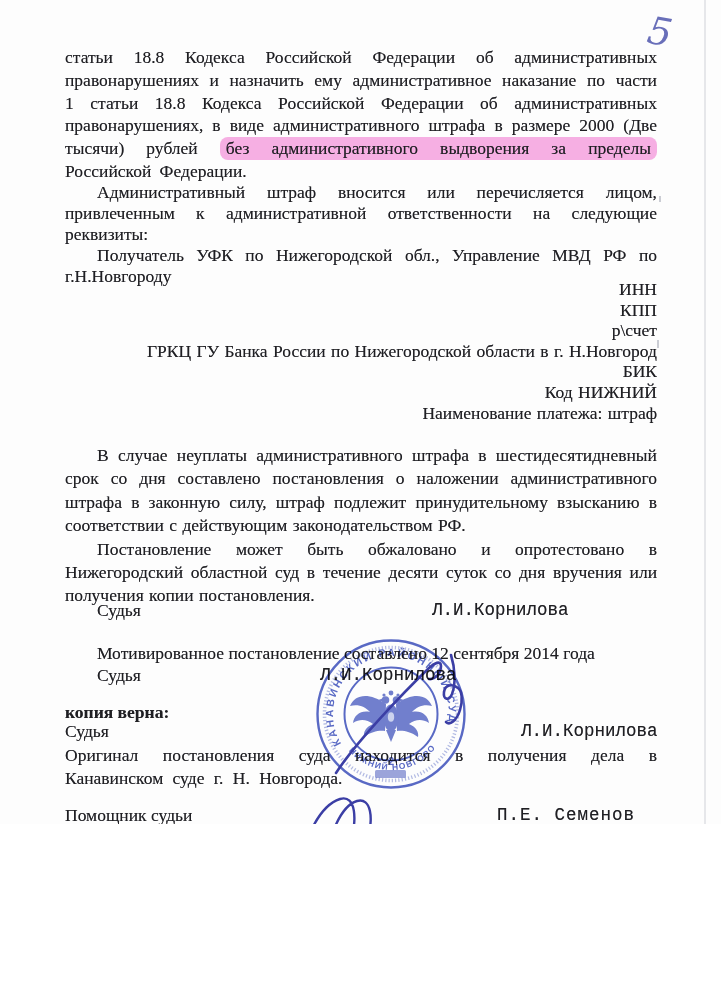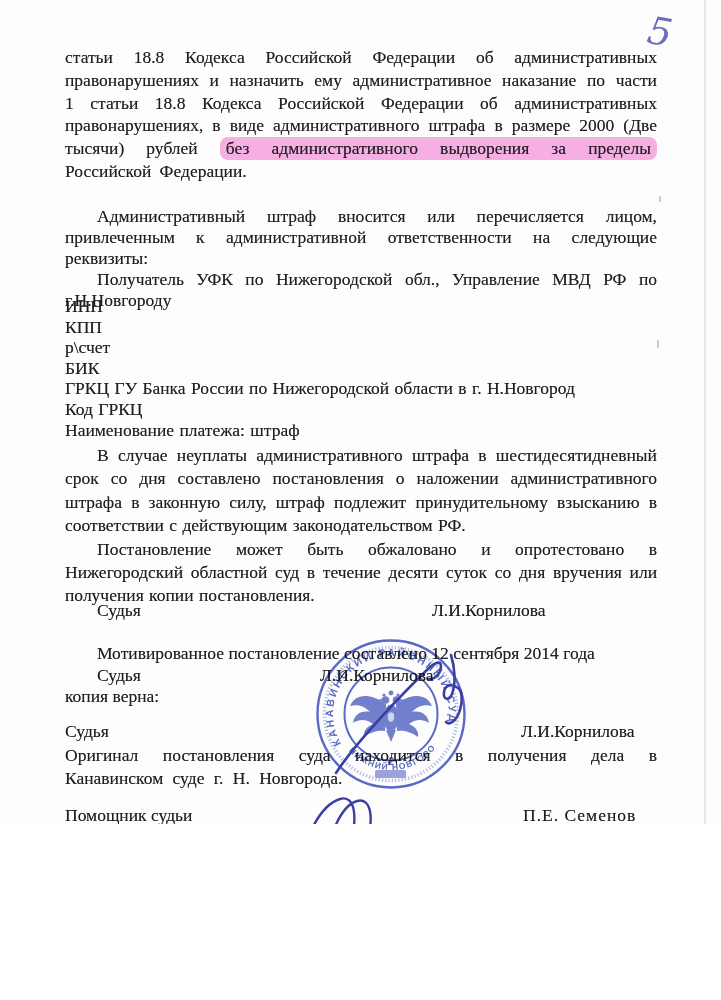--- a/index.html
+++ b/index.html
@@ -1,41 +1,41 @@
 <!DOCTYPE html>
 <html><head>
 <meta charset="utf-8">
 <style>
   html,body{margin:0;padding:0;background:#ffffff;}
   .page{position:relative;width:721px;height:824px;background:#fdfdfd;overflow:hidden;
         font-family:"Liberation Serif","DejaVu Serif",serif;color:#1f1f23;}
   .textcol{position:absolute;left:65px;width:592px;text-align:justify;
            font-size:17.5px;text-shadow:0 0 .4px rgba(10,10,20,.5);}
   .blockA{top:46px;line-height:22.8px;word-spacing:4px;}
-  .blockB{top:182px;line-height:21px;word-spacing:3.5px;margin-top:24px;}
-  .blockC{top:296px;line-height:20.6px;text-align:left;word-spacing:1px;}
+  .blockB{top:182px;line-height:21px;word-spacing:3.5px;}
+  .blockC{top:279px;line-height:20.6px;text-align:right;word-spacing:1px;}
   .blockD{top:444px;line-height:23.4px;word-spacing:1px;}
   .indent{text-indent:32px;}
   .p{margin:0;}
   .p + .p{margin-top:0;}
   .gap6{margin-top:6px;}
   .hl{background:rgba(242,144,216,.72);padding:1px 6px 2px;border-radius:8px;
       -webkit-box-decoration-break:clone;box-decoration-break:clone;}
   .row{position:absolute;left:65px;width:592px;height:23px;font-size:17.5px;
        text-shadow:0 0 .4px rgba(10,10,20,.5);}
   .row .lbl{position:absolute;left:0;white-space:nowrap;}
   .row .lbl.ind{left:32px;}
-  .row .nm{position:absolute;white-space:nowrap;}
+  .row .nm{position:absolute;white-space:nowrap;font-family:Liberation Mono, monospace;}
   .pos-r1{top:600px;} .pos-r1 .nm{left:367px;}
   .pos-mot{top:643px;}
   .pos-r2{top:665px;} .pos-r2 .nm{left:255px;}
-  .pos-copy{top:686px;}
+  .pos-copy{top:702px;font-weight:bold;}
   .pos-r3{top:721px;} .pos-r3 .nm{left:456px;}
   .pos-orig{top:744px;line-height:22.5px;height:auto;text-align:justify;word-spacing:5px;}
-  .pos-asst{top:805px;} .pos-asst .nm{left:458px;letter-spacing:1px;}
+  .pos-asst{top:805px;} .pos-asst .nm{left:432px;letter-spacing:1px;}
   .overlay{position:absolute;left:0;top:0;width:721px;height:1000px;
            mix-blend-mode:multiply;pointer-events:none;z-index:5;}
   .watermark{position:absolute;left:393px;top:843px;width:276px;height:114px;
              transform:rotate(-8deg);border:2.5px solid #bfcade;z-index:2;
              color:#b2bed8;text-align:center;font-family:"DejaVu Serif",serif;font-weight:bold;}
   .watermark .inner{position:absolute;inset:3px;border:2px solid #bfcade;padding-top:5px;}
   .wm1{font-size:20px;letter-spacing:2px;line-height:23px;}
   .wm2,.wm3{font-size:23px;letter-spacing:1px;line-height:26px;}
   .wm4{font-size:13px;letter-spacing:1px;line-height:16px;font-weight:normal;}
   .bottomband{position:absolute;left:0;top:987px;width:721px;height:13px;background:#d8dade;}
@@ -53,23 +53,23 @@
 
   <div class="textcol blockB">
     <p class="p indent">Административный штраф вносится или перечисляется лицом, привлеченным к административной ответственности на следующие реквизиты:</p>
     <p class="p indent">Получатель УФК по Нижегородской обл., Управление МВД РФ по г.Н.Новгороду</p>
   </div>
 
   <div class="textcol blockC">
     <div>ИНН</div>
     <div>КПП</div>
     <div>р\счет</div>
+    <div>ГРКЦ ГУ Банка России по Нижегородской области в г. Н.Новгород</div>
     <div>БИК</div>
-    <div>ГРКЦ ГУ Банка России по Нижегородской области в г. Н.Новгород</div>
-    <div>Код ГРКЦ</div>
+    <div>Код НИЖНИЙ</div>
     <div>Наименование платежа: штраф</div>
   </div>
 
   <div class="textcol blockD">
     <p class="p indent">В случае неуплаты административного штрафа в шестидесятидневный срок со дня составлено постановления о наложении административного штрафа в законную силу, штраф подлежит принудительному взысканию в соответствии с действующим законодательством РФ.</p>
     <p class="p indent gap6">Постановление может быть обжаловано и опротестовано в Нижегородский областной суд в течение десяти суток со дня вручения или получения копии постановления.</p>
   </div>
 
   <div class="row pos-r1">
     <span class="lbl ind">Судья</span>

